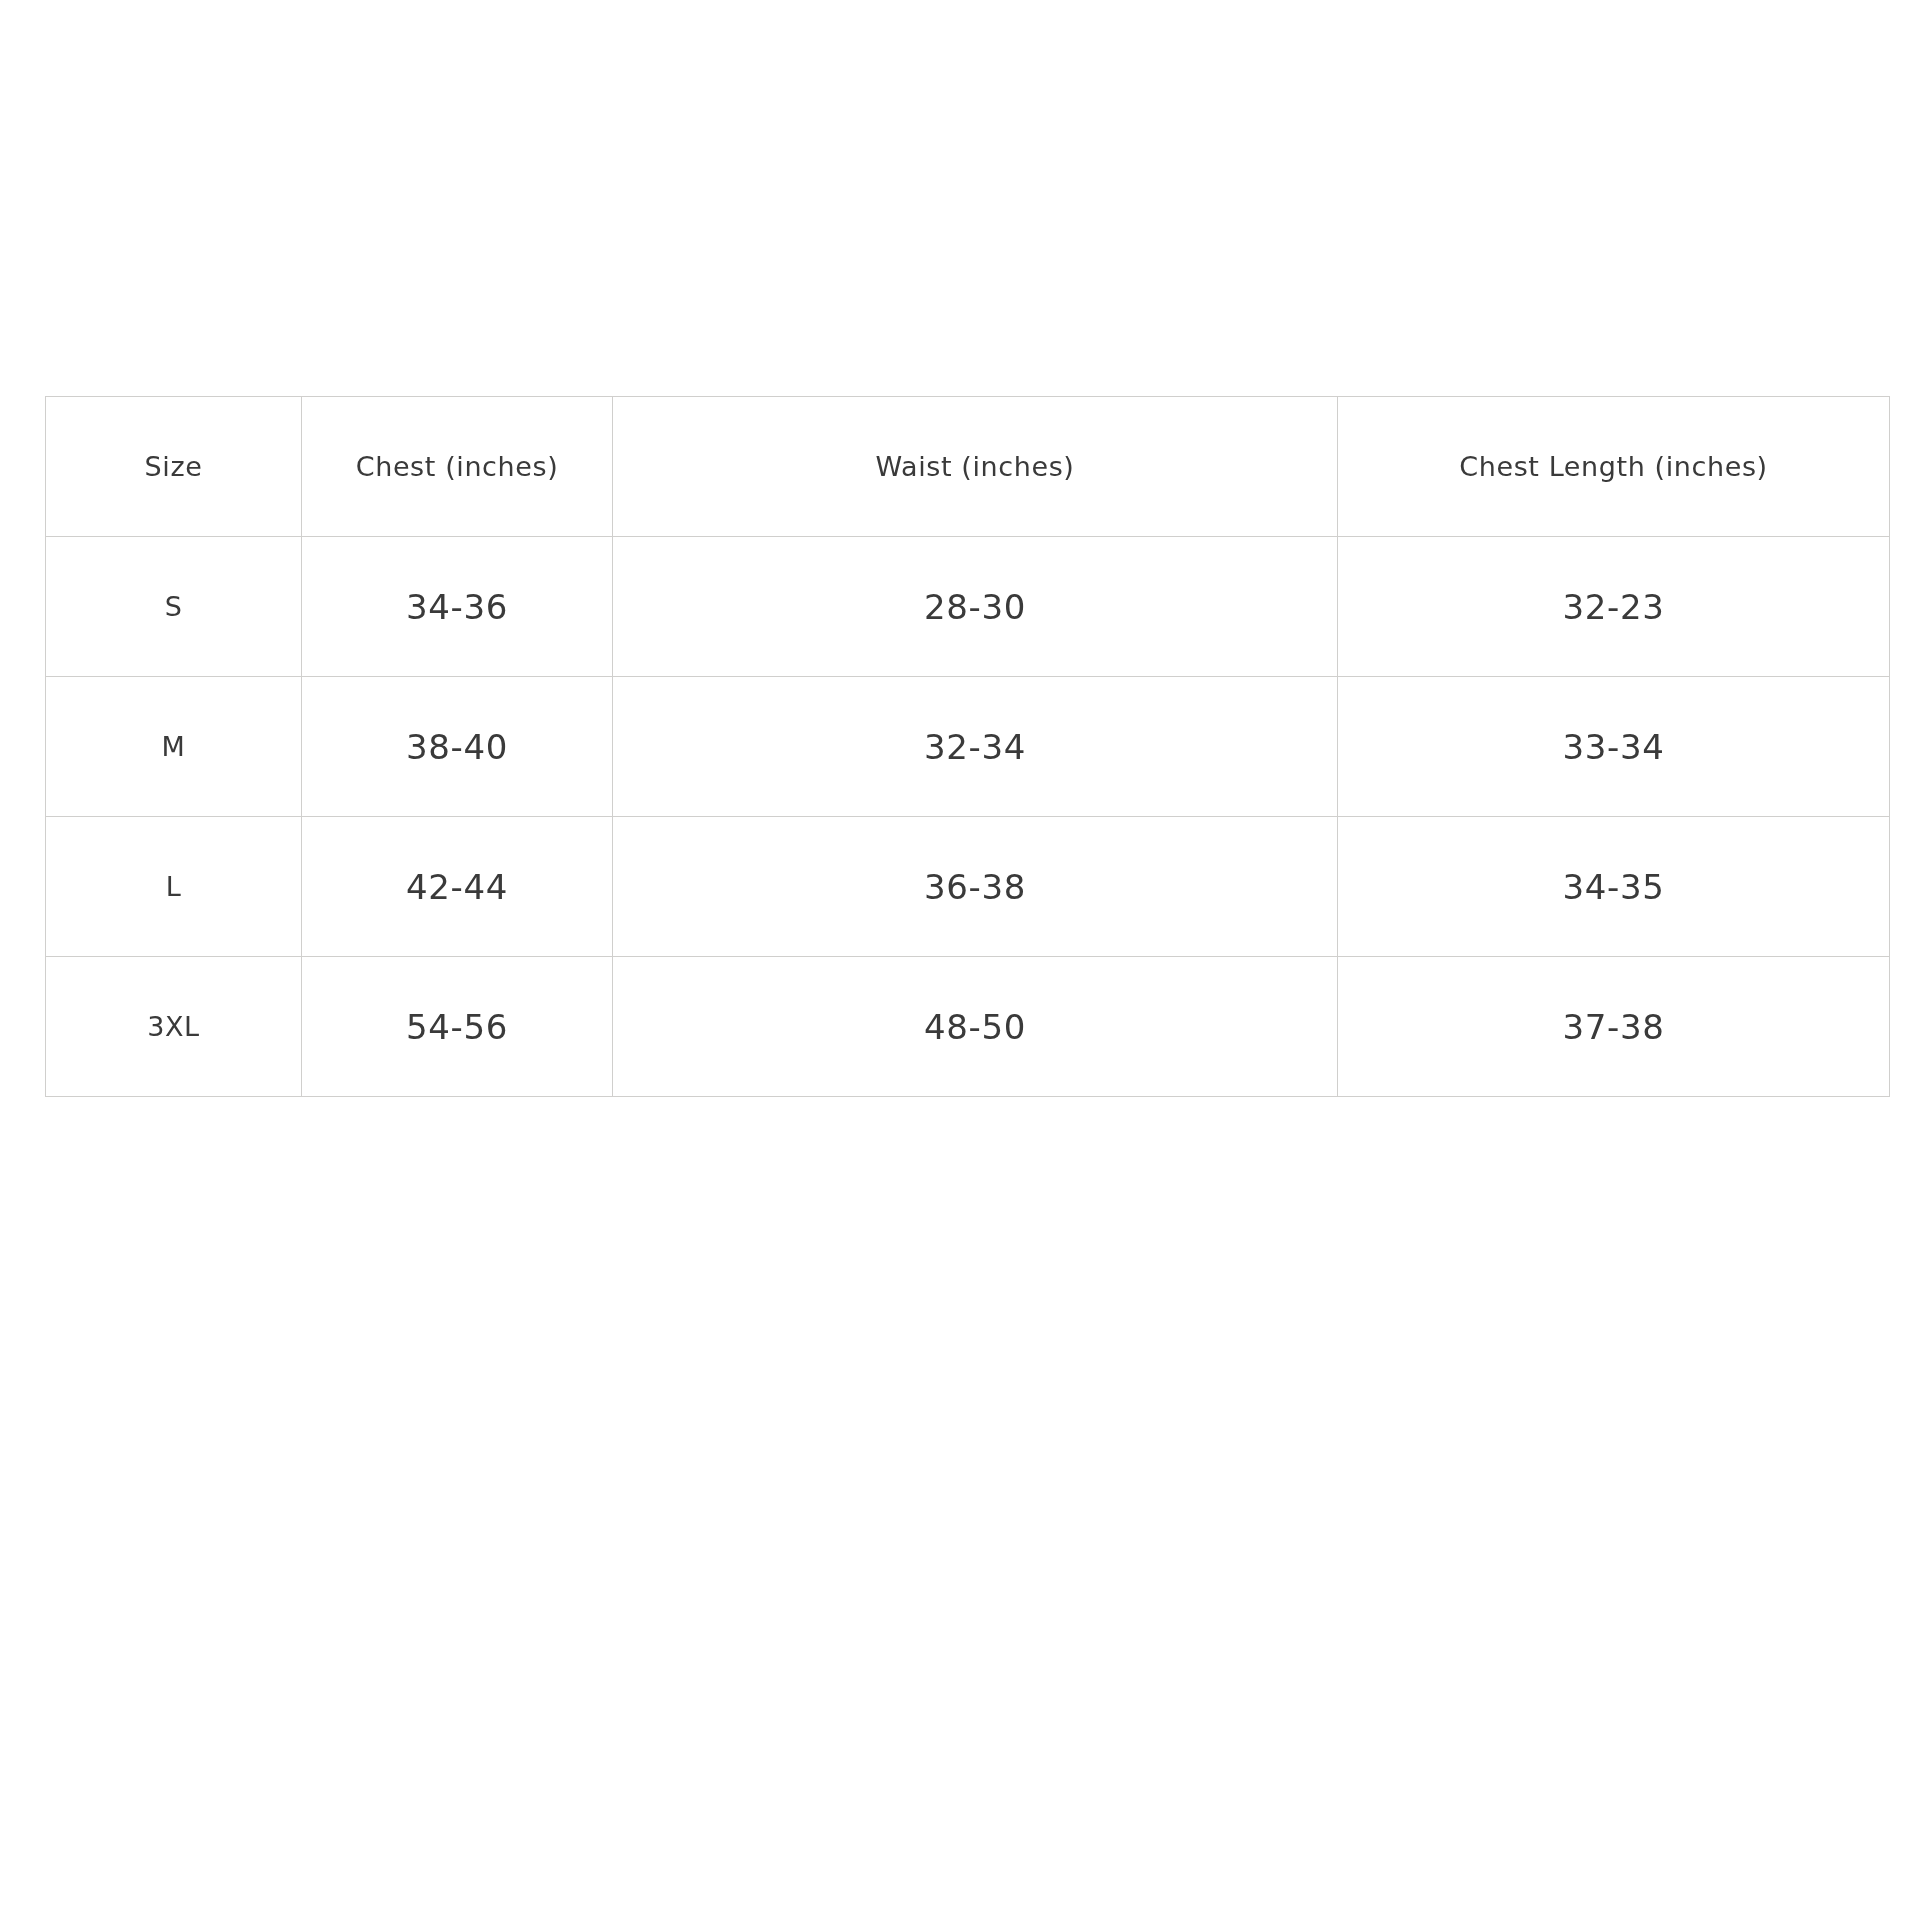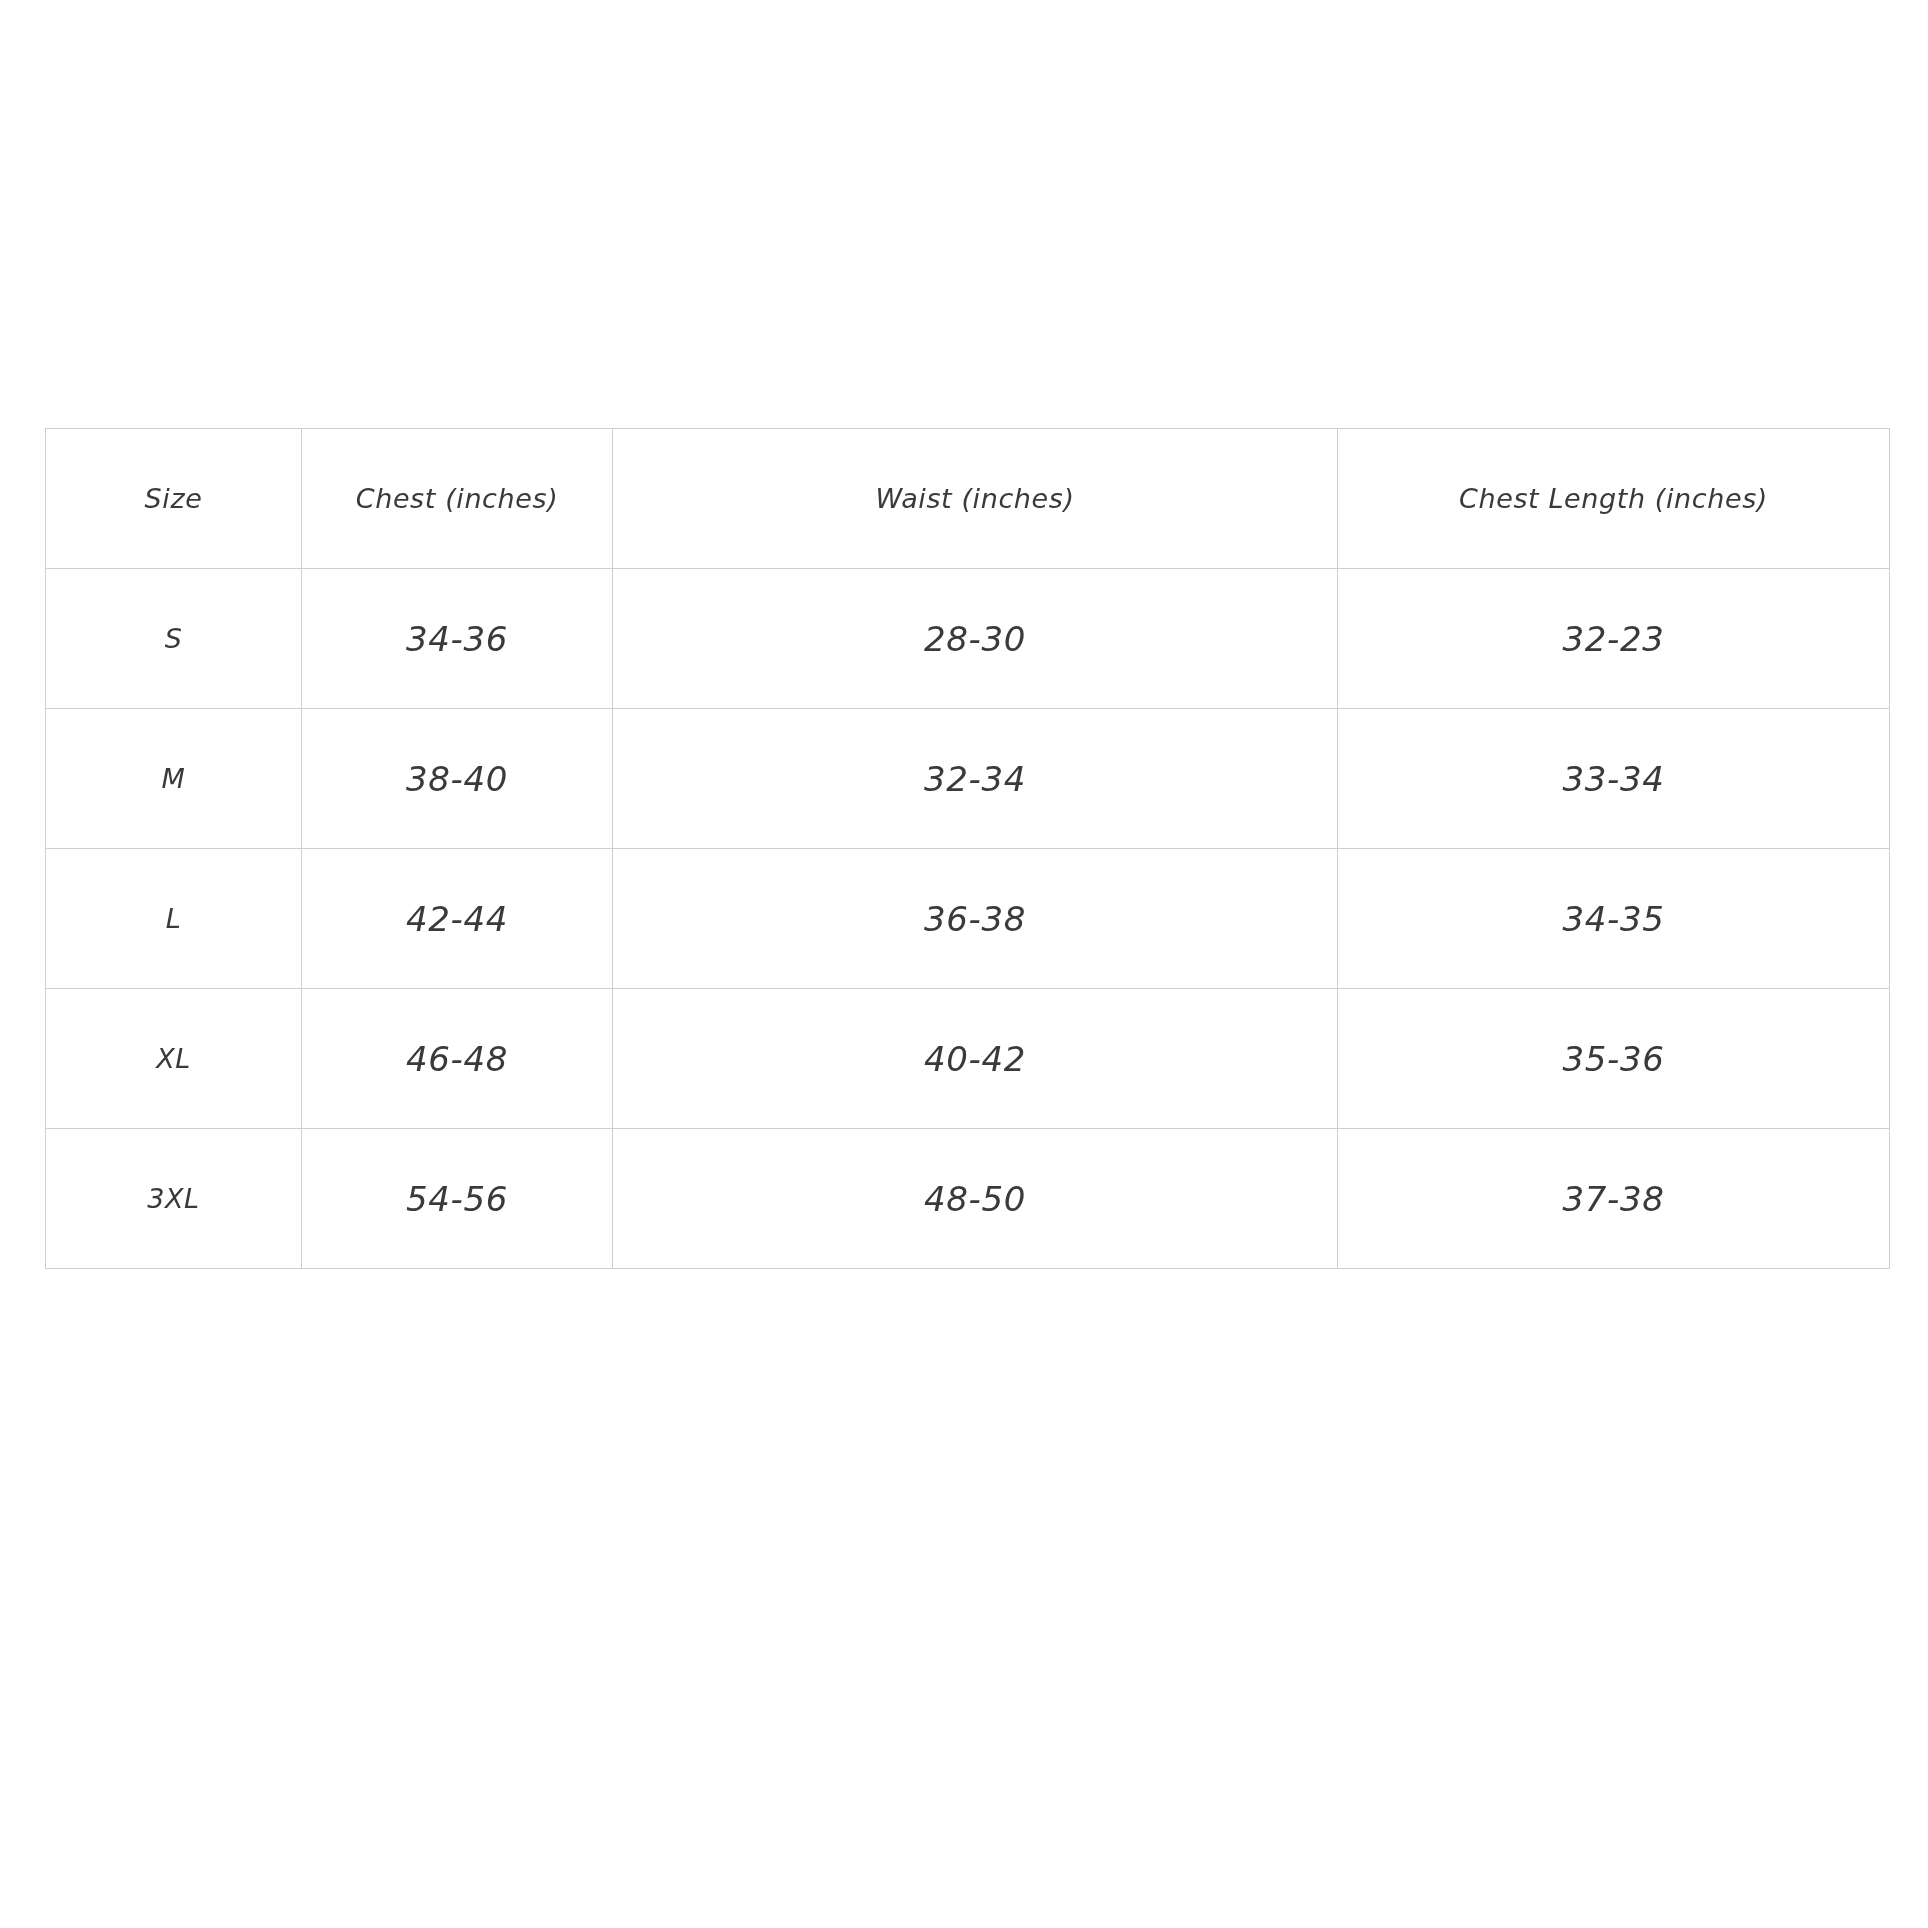--- a/index.html
+++ b/index.html
@@ -19,23 +19,22 @@
     position: absolute;
     left: 0;
     top: 0;
     width: 1928px;
     height: 1928px;
     background: #ffffff;
   }
   .table-wrap {
     position: absolute;
     left: 45px;
-    top: 428px;
+    top: 396px;
     width: 1844px;
-    font-style: italic;
   }
   table.size-chart {
     border-collapse: collapse;
     width: 1844px;
     table-layout: fixed;
   }
   table.size-chart col.c0 { width: 256px; }
   table.size-chart col.c1 { width: 311px; }
   table.size-chart col.c2 { width: 725px; }
   table.size-chart col.c3 { width: 552px; }
@@ -98,26 +97,20 @@
           <td>32-34</td>
           <td>33-34</td>
         </tr>
         <tr>
           <td class="size-cell">L</td>
           <td>42-44</td>
           <td>36-38</td>
           <td>34-35</td>
         </tr>
         <tr>
-          <td class="size-cell">XL</td>
-          <td>46-48</td>
-          <td>40-42</td>
-          <td>35-36</td>
-        </tr>
-        <tr>
           <td class="size-cell">3XL</td>
           <td>54-56</td>
           <td>48-50</td>
           <td>37-38</td>
         </tr>
       </tbody>
     </table>
   </div>
 </div>
 

